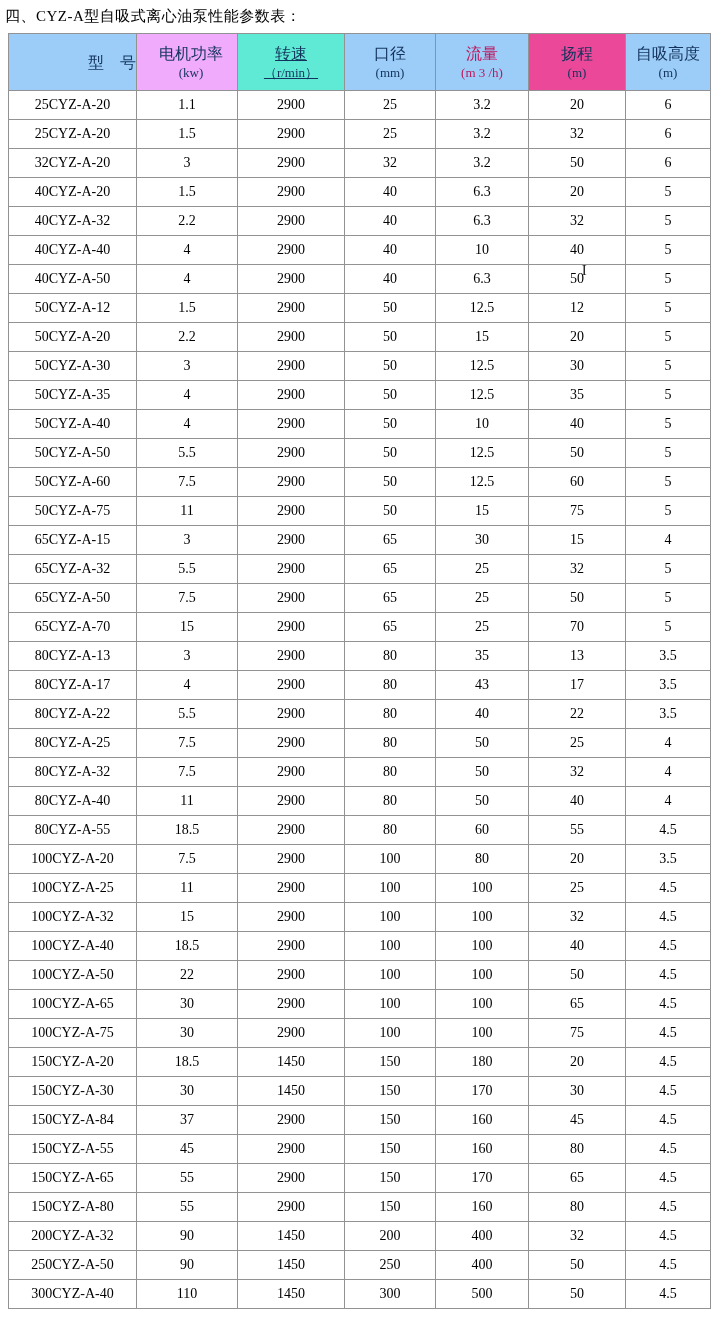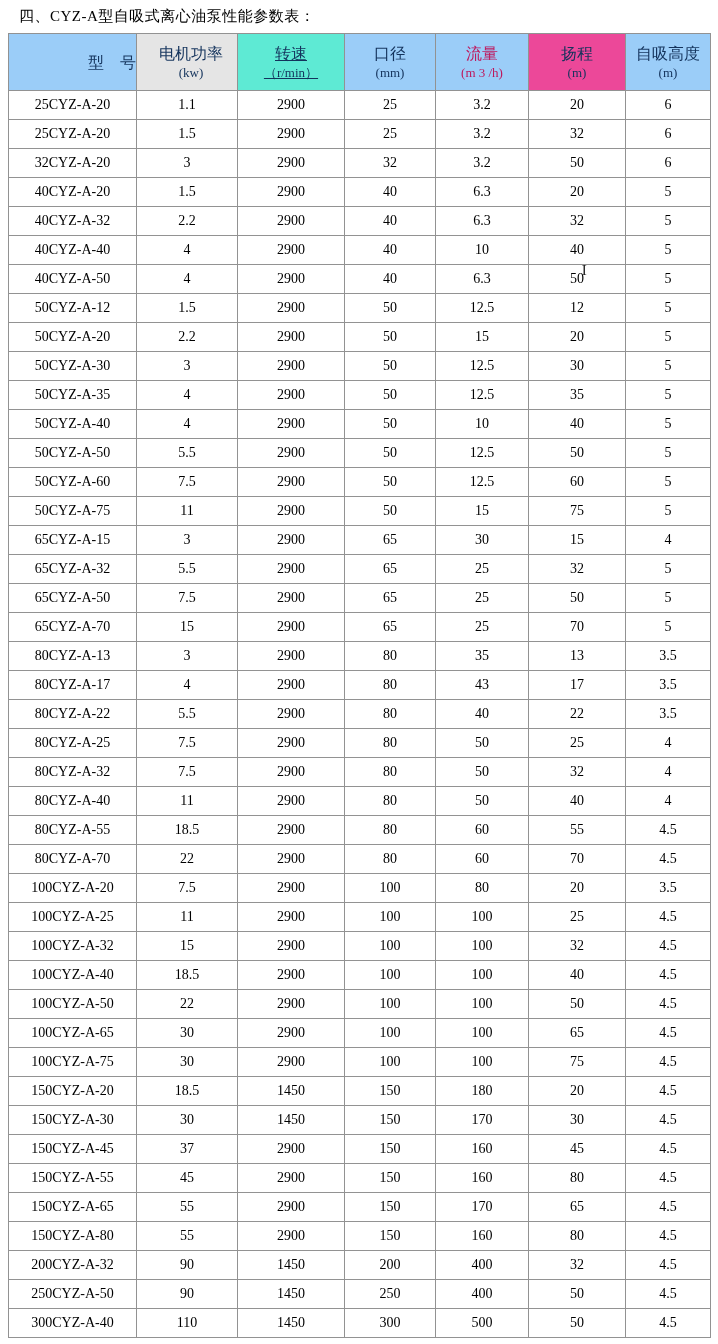--- a/index.html
+++ b/index.html
@@ -4,21 +4,21 @@
 <style>
   html,body{margin:0;padding:0;}
   body{
     width:718px;height:1344px;
     background:#ffffff;
     font-family:"Liberation Serif","DejaVu Serif",serif;
     color:#000;
   }
   .page{position:relative;width:718px;height:1344px;overflow:hidden;}
   .page-title{
-    margin:7px 0 7px 19px;
+    margin:7px 0 7px 5px;
     font-size:15px;
     letter-spacing:0.5px;
     color:#000000;
   }
   table.spec-table{
     border-collapse:collapse;
     table-layout:fixed;
     margin-left:8px;
     width:702px;
     border:1px solid #7f7f7f;
@@ -80,21 +80,21 @@
         <col class="c3">
       <col class="c4">
         <col class="c5">
         <col class="c6">
     </colgroup>
     <thead>
       <tr id="header-row">
           <th style="background: rgb(155, 205, 248); color: rgb(20, 51, 92); text-align: right;">
             <div class="h-label">型　号</div>
           </th>
-          <th style="background: #e5e5e5; color: rgb(20, 51, 92); padding-left: 8px;">
+          <th style="background: #f0abfc; color: rgb(20, 51, 92); padding-left: 8px;">
             <div class="h-label">电机功率</div>
             <div class="h-sub">(kw)</div>
           </th>
           <th style="background: #5eead4; color: rgb(20, 51, 92); text-decoration: underline;">
             <div class="h-label">转速</div>
             <div class="h-sub">（r/min）</div>
           </th>
           <th style="background: rgb(155, 205, 248); color: rgb(20, 51, 92);">
             <div class="h-label">口径</div>
             <div class="h-sub">(mm)</div>
@@ -342,29 +342,20 @@
         <tr>
           <td>80CYZ-A-55</td>
           <td>18.5</td>
           <td>2900</td>
           <td>80</td>
           <td>60</td>
           <td>55</td>
           <td>4.5</td>
         </tr>
         <tr>
-          <td>80CYZ-A-70</td>
-          <td>22</td>
-          <td>2900</td>
-          <td>80</td>
-          <td>60</td>
-          <td>70</td>
-          <td>4.5</td>
-        </tr>
-        <tr>
           <td>100CYZ-A-20</td>
           <td>7.5</td>
           <td>2900</td>
           <td>100</td>
           <td>80</td>
           <td>20</td>
           <td>3.5</td>
         </tr>
         <tr>
           <td>100CYZ-A-25</td>
@@ -432,21 +423,21 @@
         <tr>
           <td>150CYZ-A-30</td>
           <td>30</td>
           <td>1450</td>
           <td>150</td>
           <td>170</td>
           <td>30</td>
           <td>4.5</td>
         </tr>
         <tr>
-          <td>150CYZ-A-45</td>
+          <td>150CYZ-A-84</td>
           <td>37</td>
           <td>2900</td>
           <td>150</td>
           <td>160</td>
           <td>45</td>
           <td>4.5</td>
         </tr>
         <tr>
           <td>150CYZ-A-55</td>
           <td>45</td>

